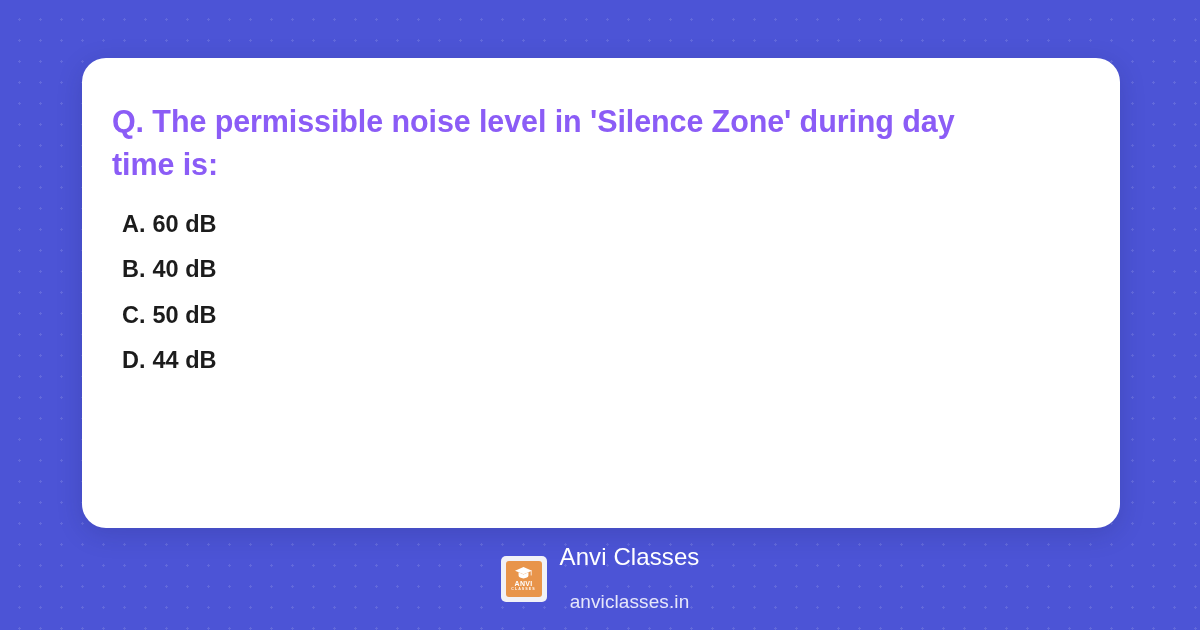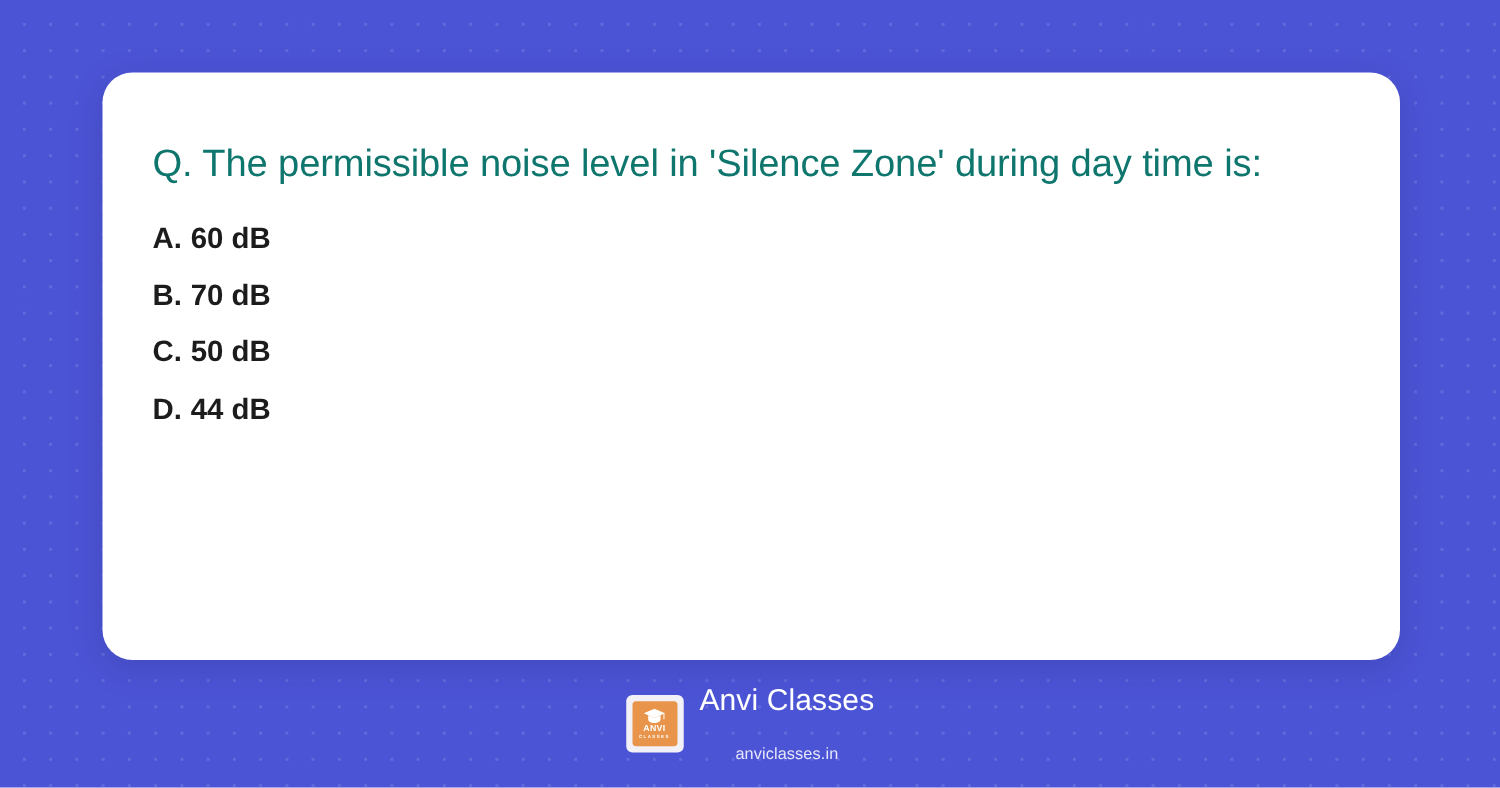--- a/index.html
+++ b/index.html
@@ -37,26 +37,26 @@
     width: 1038px;
     height: 470px;
     box-sizing: border-box;
     background: #ffffff;
     border-radius: 24px;
     padding: 42px 30px 30px 30px;
     box-shadow: 0 6px 26px rgba(22, 25, 80, 0.18);
   }
 
   .question {
-    margin: 10px;
+    margin: 0;
     padding: 0 0 0 0;
     font-size: 30.5px;
     line-height: 1.42;
-    font-weight: normal;
-    color: #0f766e;
+    font-weight: bold;
+    color: #8b5cf6;
     letter-spacing: -0.1px;
     max-width: 900px;
   }
 
   .options {
     list-style: none;
     margin: 26px 0 0 0;
     padding: 0 0 0 10px;
   }
 
@@ -151,21 +151,21 @@
   }
 
   #brand-name {
     font-size: 24px;
     color: #ffffff;
     line-height: 1.12;
     letter-spacing: 0.1px;
   }
 
   #brand-url {
-    font-size: 13px;
+    font-size: 19px;
     color: #e6e7fa;
     line-height: 1.2;
     margin-top: 20px;
     letter-spacing: 0.1px;
   }
 </style>
 </head>
 <body>
 
 <div id="poster">
@@ -174,21 +174,21 @@
 
     <p class="question">Q. The permissible noise level in 'Silence Zone' during day time is:</p>
 
     <ul class="options">
       <li class="option">
         <span class="option-label">A.</span>
         <span class="option-text">60 dB</span>
       </li>
       <li class="option">
         <span class="option-label">B.</span>
-        <span class="option-text">70 dB</span>
+        <span class="option-text">40 dB</span>
       </li>
       <li class="option">
         <span class="option-label">C.</span>
         <span class="option-text">50 dB</span>
       </li>
       <li class="option">
         <span class="option-label">D.</span>
         <span class="option-text">44 dB</span>
       </li>
     </ul>

